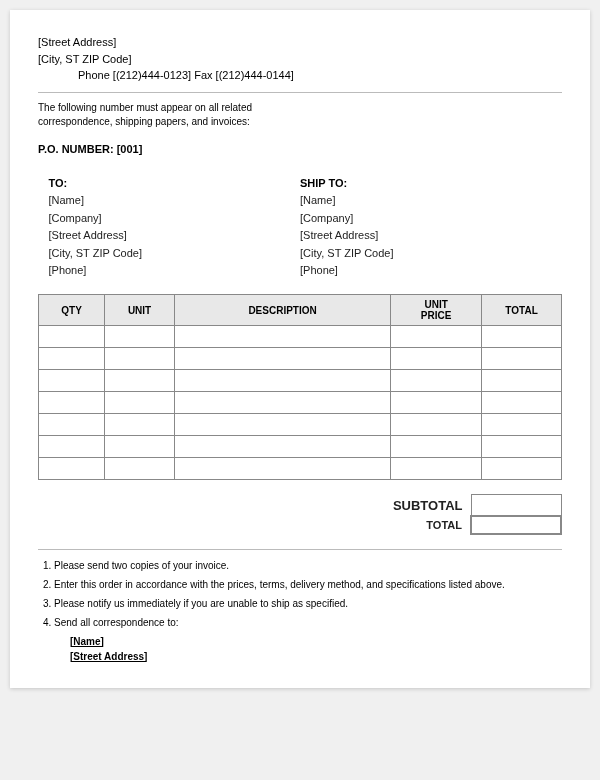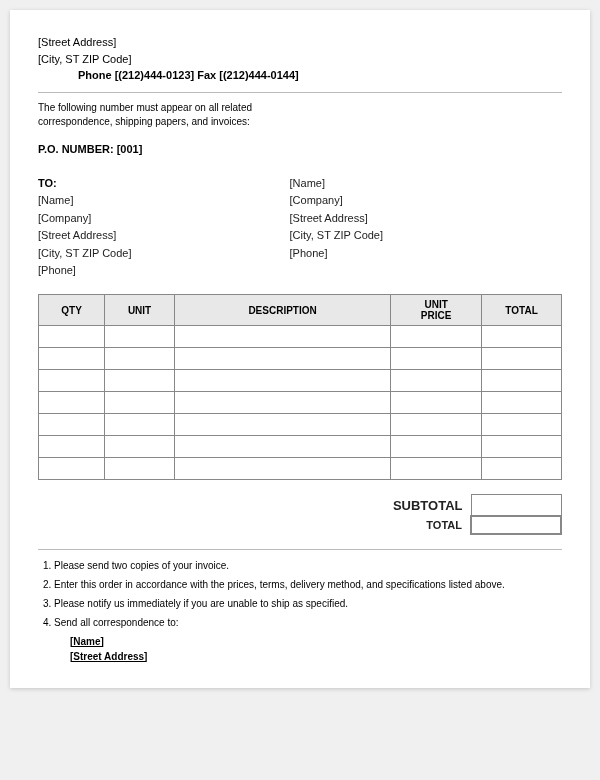--- a/index.html
+++ b/index.html
@@ -45,37 +45,37 @@
       color: #1a237e;
       letter-spacing: 1px;
       margin-top: 2px;
     }
     
     .address-block {
       margin-bottom: 8px;
       font-size: 11px;
       line-height: 1.5;
     }
-    .address-block .bold { font-weight: bold; padding-left: 40px; }
+    .address-block .bold { font-weight: normal; padding-left: 40px; }
     
     .notice {
       font-size: 10px;
       margin-bottom: 14px;
       line-height: 1.4;
       max-width: 260px;
     }
     .po-number {
       font-weight: bold;
       font-size: 11px;
       margin-bottom: 12px;
     }
     
     .to-ship {
       display: flex;
-      justify-content: flex-start;
+      justify-content: center;
       margin-bottom: 14px;
       margin-top: 20px;
     }
     .to-block, .ship-block {
       width: 48%;
       font-size: 11px;
       line-height: 1.6;
     }
     .to-block .label, .ship-block .label {
       font-weight: bold;
@@ -214,20 +214,21 @@
   <div class="to-ship">
     <div class="to-block">
       <div class="label">TO:</div>
       <div class="field-value">[Name]</div>
       <div class="field-value">[Company]</div>
       <div class="field-value">[Street Address]</div>
       <div class="field-value">[City, ST  ZIP Code]</div>
       <div class="field-value">[Phone]</div>
     </div>
     <div class="ship-block">
+      <div class="label">SHIP TO:</div>
       <div class="field-value">[Name]</div>
       <div class="field-value">[Company]</div>
       <div class="field-value">[Street Address]</div>
       <div class="field-value">[City, ST  ZIP Code]</div>
       <div class="field-value">[Phone]</div>
     </div>
   </div>
 
 
   <table class="main-table">

